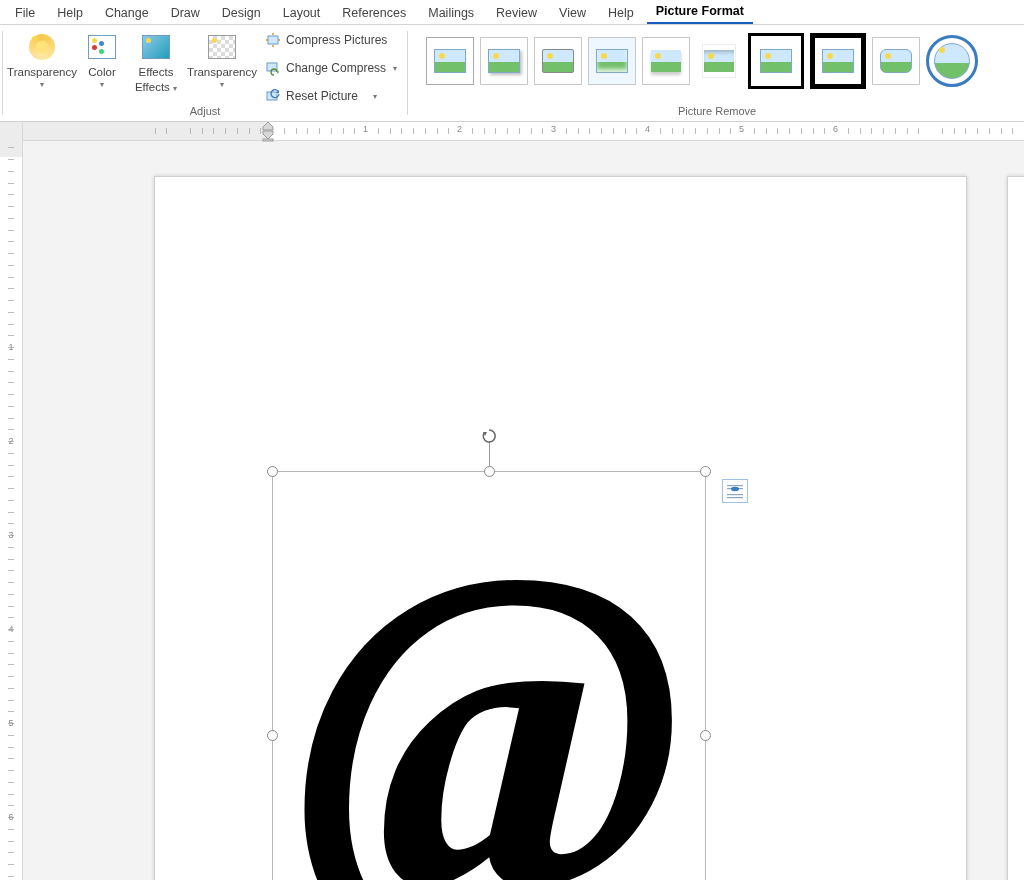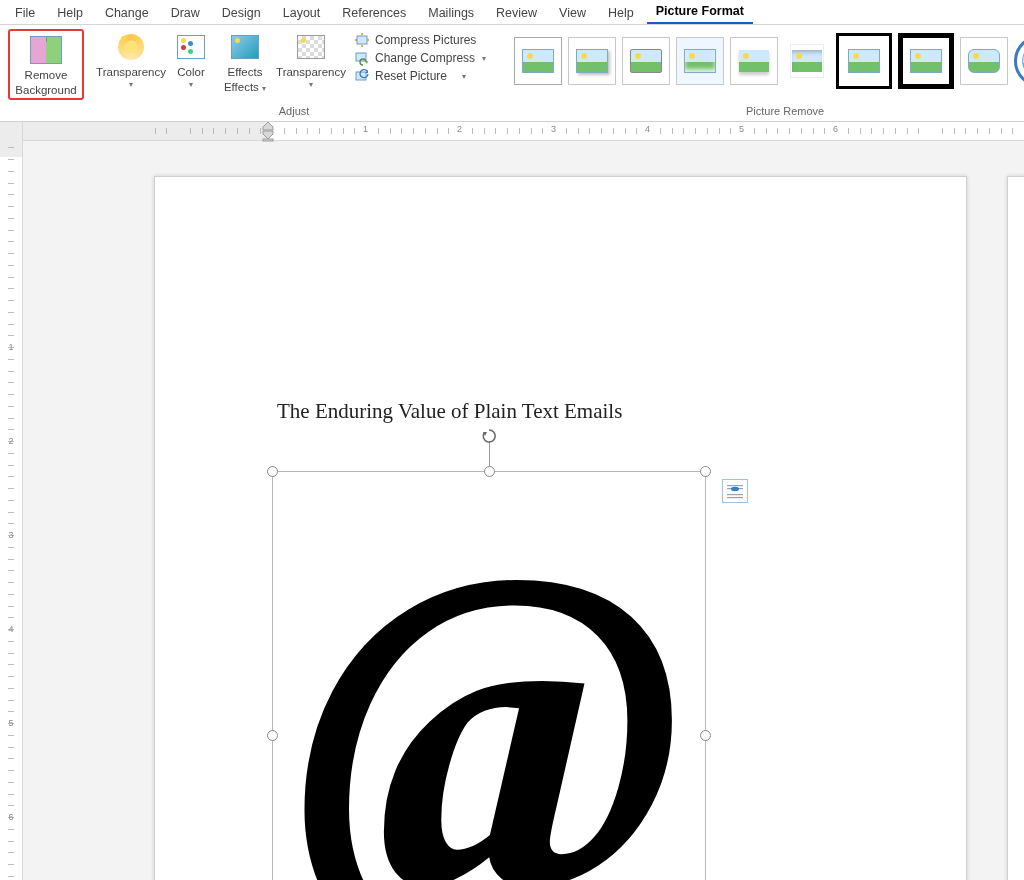--- a/index.html
+++ b/index.html
@@ -10,21 +10,21 @@
   
   .ribbon{display:flex;height:96px;border-bottom:1px solid #cfcfcf;background:#fff;}
   .group{display:flex;flex-direction:column;align-items:center;justify-content:flex-start;padding:4px 6px 2px;position:relative;}
   .group .items{display:flex;gap:6px;align-items:flex-start;flex:1;}
   .group .label{font-size:11px;color:#666;margin-top:auto;padding-bottom:2px;}
   .sep{width:1px;background:#d8d8d8;margin:6px 2px;}
   .bigbtn{display:flex;flex-direction:column;align-items:center;justify-content:flex-start;width:62px;padding-top:2px;gap:3px;text-align:center;line-height:12px;font-size:11.5px;color:#444;}
   .bigbtn .ic{width:32px;height:32px;display:flex;align-items:center;justify-content:center;}
   .bigbtn .chev{font-size:8px;color:#777;margin-top:-2px;}
   .highlight{border:2px solid #e13a3a;border-radius:3px;padding:1px 2px 2px;}
-  .smallcol{display:flex;flex-direction:column;gap:0;padding-top:2px;}
+  .smallcol{display:flex;flex-direction:column;gap:10px;padding-top:2px;}
   .smallbtn{display:flex;align-items:center;gap:5px;font-size:12px;color:#444;padding:1px 2px;white-space:nowrap;}
   .smallbtn .chev{font-size:8px;color:#777;margin-left:2px;}
   .tiny-ic{width:16px;height:16px;display:flex;align-items:center;justify-content:center;}
   
   .gallery{display:flex;gap:6px;align-items:center;padding-top:4px;}
   .thumb{width:46px;height:46px;border:1px solid #c8c8c8;background:#fff;display:flex;align-items:center;justify-content:center;position:relative;overflow:hidden;}
   .thumb-inner{width:30px;height:22px;background:linear-gradient(#cde8ff 55%,#73c06b 55%);position:relative;border:1px solid #7fa9c9;}
   .thumb-inner::after{content:"";position:absolute;top:3px;left:4px;width:6px;height:6px;border-radius:50%;background:#f7d94c;}
   .thumb.style-a{border:1px solid #aaa;}
   .thumb.style-b .thumb-inner{box-shadow:2px 2px 3px rgba(0,0,0,.25);}
@@ -94,33 +94,20 @@
   <div class="tab">References</div>
   <div class="tab">Mailings</div>
   <div class="tab">Review</div>
   <div class="tab">View</div>
   <div class="tab">Help</div>
   <div class="tab active">Picture Format</div>
 </div>
 
 <div class="ribbon">
 
-  <div class="group" style="padding-left:8px;">
-    <div class="items">
-      <div class="highlight">
-        <div class="bigbtn" style="width:68px">
-          <span class="ic">
-              <span class="ls split"></span>
-            </span>
-          <span>Remove</span>
-          <span>Background</span>
-        </div>
-      </div>
-    </div>
-  </div>
 
   <div class="sep"></div>
 
   <div class="group">
     <div class="items">
       <div class="bigbtn">
         <span class="ic">
             <span class="ls sun"></span>
           </span>
         <span>Transparency</span>
@@ -390,21 +377,20 @@
         <div class="tick" style="left: 528px;">3</div>
         <div class="tick" style="left: 622px;">4</div>
         <div class="tick" style="left: 716px;">5</div>
         <div class="tick" style="left: 810px;">6</div>
       </div>
 
     <div class="canvas">
       <div class="page main"></div>
       <div class="page next"></div>
 
-      <div class="doc-title">The Enduring Value of Plain Text Emails</div>
 
       <div class="picbox">
         <div class="rot-line"></div>
         <div class="rot-handle">
           <svg width="20" height="18" viewBox="0 0 20 18">
               <path d="M10 3 a6 6 0 1 1 -5 3" fill="none" stroke="#6a6a6a" stroke-width="1.6"></path>
               <path d="M4 5 l4 0 l-2 4 z" fill="#6a6a6a"></path>
             </svg>
         </div>
         <div class="picborder"></div>

